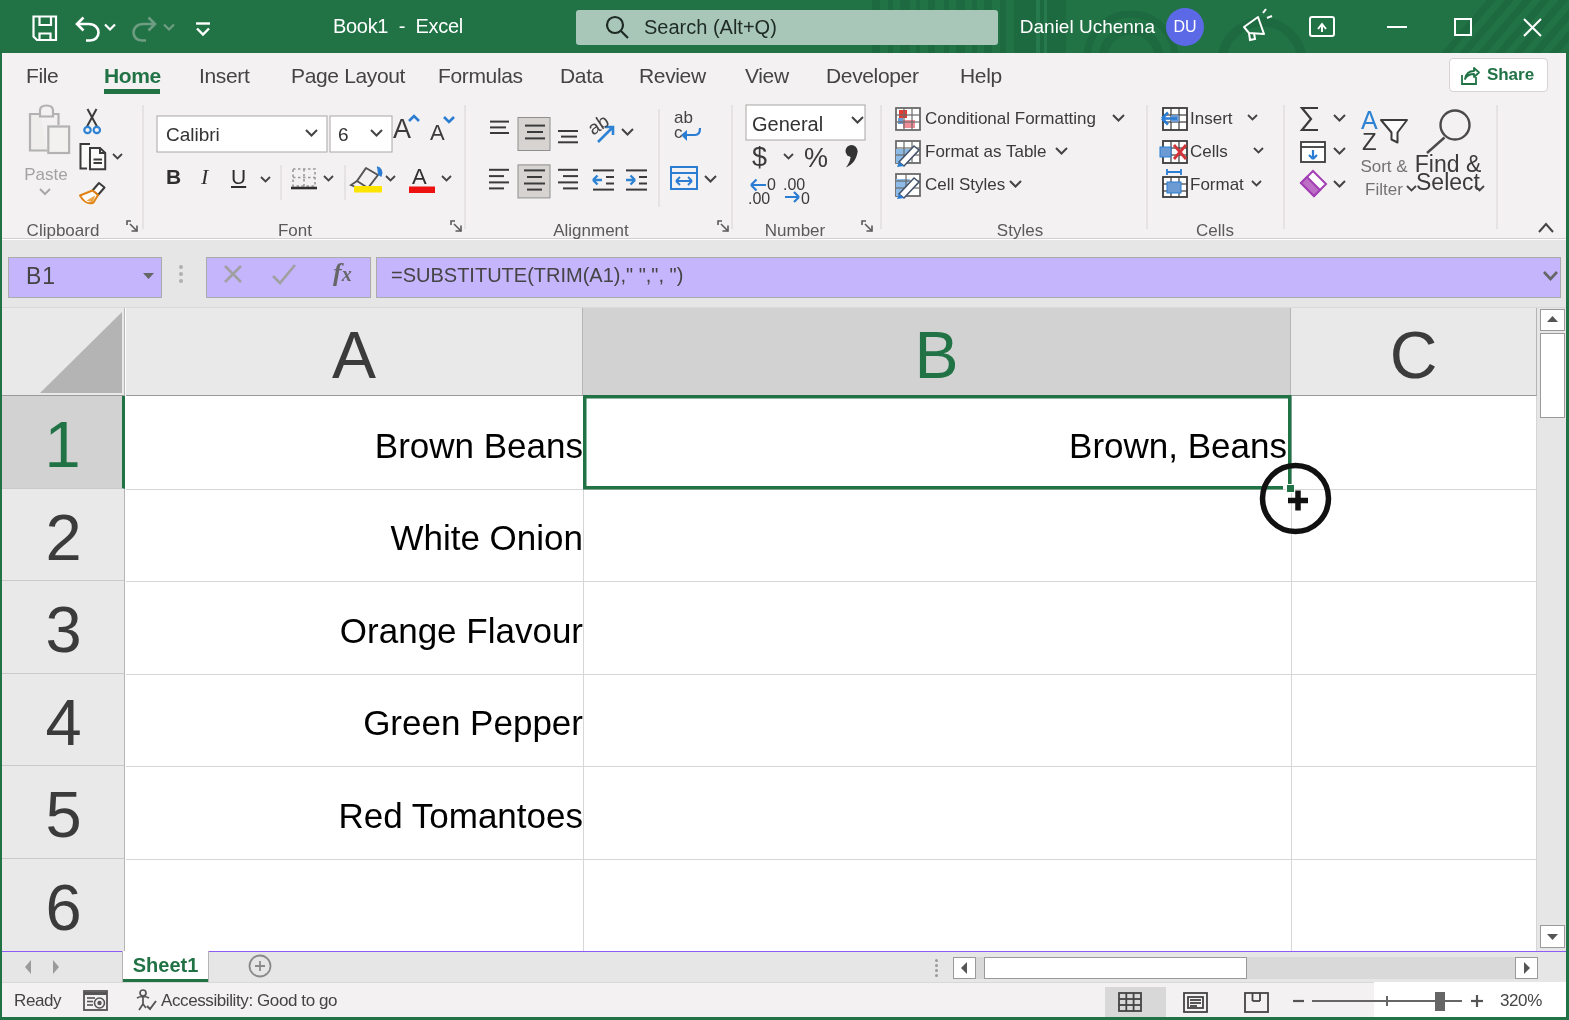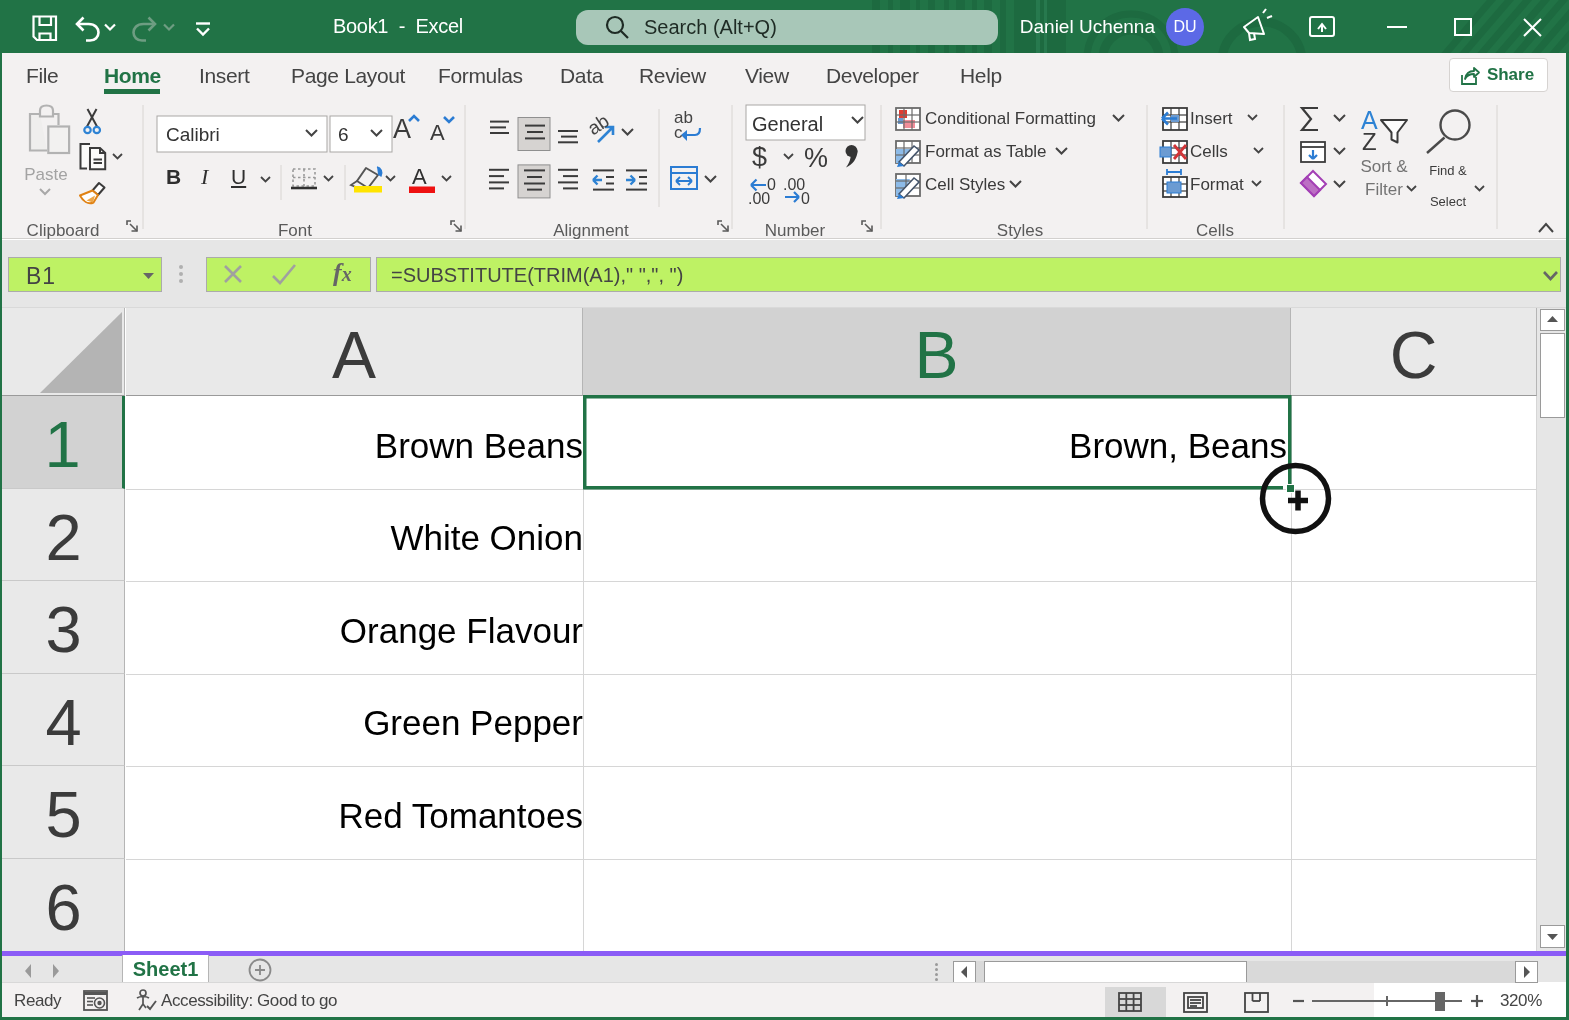--- a/index.html
+++ b/index.html
@@ -2,42 +2,42 @@
 <html><head>
 <meta charset="utf-8">
 <style>
   * { margin:0; padding:0; box-sizing:border-box; }
   html,body { width:1569px; height:1020px; overflow:hidden; }
   body { font-family:"Liberation Sans", sans-serif; position:relative; background:#fff; }
   .abs { position:absolute; }
   
   #titlebar { left:0; top:0; width:1569px; height:53px; background:#217346; }
   #booktitle { left:300px; top:0; width:200px; height:53px; line-height:53px; color:#fff; font-size:21px; text-align:center; white-space:nowrap; }
-  #searchbox { left:576px; top:10px; width:422px; height:35px; background:#a8c7b8; border-radius:12px; color:#1e2b24; font-size:20px; line-height:35px; }
+  #searchbox { left:576px; top:10px; width:422px; height:35px; background:#a8c7b8; border-radius:3px; color:#1e2b24; font-size:20px; line-height:35px; }
   #username { right:0; top:0; color:#fff; font-size:19px; line-height:53px; }
   
   #tabrow { left:0; top:53px; width:1569px; height:44px; background:#f3f1f1; }
   .rtab { position:absolute; top:0; height:44px; line-height:46px; font-size:21px; color:#444; letter-spacing:-0.35px; }
   #hometab { color:#217346; font-weight:bold; }
   #homeunderline { left:104px; top:36px; width:56px; height:5px; background:#217346; }
   #sharebtn { left:1449px; top:5px; width:99px; height:34px; background:#fff; border:1px solid #d6d3d1; border-radius:4px; color:#217346; font-weight:bold; font-size:17px; text-align:center; line-height:32px; }
   
   #ribbon { left:0; top:97px; width:1569px; height:142px; background:#f3f1f1; border-bottom:1px solid #d2d0ce; }
   .glabel { position:absolute; top:124px; font-size:17px; color:#5a5a5a; text-align:center; }
   .launcher { position:absolute; top:123px; width:17px; height:17px; }
   
   #fbar { left:0; top:240px; width:1569px; height:68px; background:#e6e6e6; }
-  .fwhite { position:absolute; top:17px; height:35px; background:#bef264; border:1px solid #ababab; }
+  .fwhite { position:absolute; top:17px; height:41px; background:#c4b5fd; border:1px solid #ababab; }
   
   #grid { left:0; top:308px; width:1569px; height:643px; background:#fff; }
   .colhead { position:absolute; top:0; height:88px; background:#e9e9e9; color:#3b3b3b; font-size:66px; text-align:center; line-height:94px; border-right:1px solid #b5b5b5; }
   .rowhead { position:absolute; left:0; width:125px; background:#e9e9e9; color:#3b3b3b; font-size:65px; text-align:center; border-bottom:1px solid #c9c9c9; border-right:1px solid #b5b5b5; }
   .cell { position:absolute; font-size:35px; color:#000; text-align:right; }
   
-  #sheettabs { left:0; top:951px; width:1569px; height:31px; background:#e6e6e6; border-top:5px solid #8b5cf6; }
+  #sheettabs { left:0; top:951px; width:1569px; height:31px; background:#e6e6e6; border-top:1px solid #8b5cf6; }
   
   #statusbar { left:0; top:982px; width:1374px; height:35px; background:#f3f1f1; border-top:1px solid #d8d8d8; color:#444; font-size:17px; letter-spacing:-0.4px; }
   
   #wb-l { left:0; top:53px; width:2px; height:967px; background:#217346; }
   #wb-r { left:1566px; top:53px; width:3px; height:967px; background:#217346; }
   #wb-b { left:0; top:1017px; width:1569px; height:3px; background:#217346; }
 </style>
 </head>
 <body>
 <div class="abs" id="titlebar">
@@ -443,21 +443,21 @@
   <div class="abs" style="left:925px;top:45px;font-size:17px;color:#3b3b3b;">Format as Table</div>
   <div class="abs" style="left:925px;top:78px;font-size:17px;color:#3b3b3b;">Cell Styles</div>
   <div class="glabel" style="left:970px;width:100px;">Styles</div>
 
   <div class="abs" style="left:1190px;top:12px;font-size:17px;color:#3b3b3b;">Insert</div>
   <div class="abs" style="left:1190px;top:45px;font-size:17px;color:#3b3b3b;">Cells</div>
   <div class="abs" style="left:1190px;top:78px;font-size:17px;color:#3b3b3b;">Format</div>
   <div class="glabel" style="left:1165px;width:100px;">Cells</div>
 
   <div class="abs" style="left:1348px;top:58px;width:72px;text-align:center;font-size:17px;color:#737373;line-height:23px;">Sort &amp;<br>Filter</div>
-  <div class="abs" style="left:1412px;top:58px;width:72px;text-align:center;font-size:13px;color:#3b3b3b;line-height:31px;">Find &amp;<br>Select</div>
+  <div class="abs" style="left:1412px;top:58px;width:72px;text-align:center;font-size:23px;color:#3b3b3b;line-height:18px;">Find &amp;<br>Select</div>
   <svg style="position:absolute;left:1406px;top:88px;width:12px;height:8px;">
       <path d="M1 1 L5.5 5.5 L10 1" stroke="#444" stroke-width="1.8" fill="none"></path>
     </svg>
   <svg style="position:absolute;left:1474px;top:88px;width:12px;height:8px;">
       <path d="M1 1 L5.5 5.5 L10 1" stroke="#444" stroke-width="1.8" fill="none"></path>
     </svg>
   <div class="glabel" style="left:1343px;width:100px;margin-top:16px;">Editing</div>
   <svg style="position:absolute;left:1538px;top:125px;width:18px;height:12px;">
       <path d="M1 10 L8 2 L15 10" stroke="#444" stroke-width="2" fill="none"></path>
     </svg>

